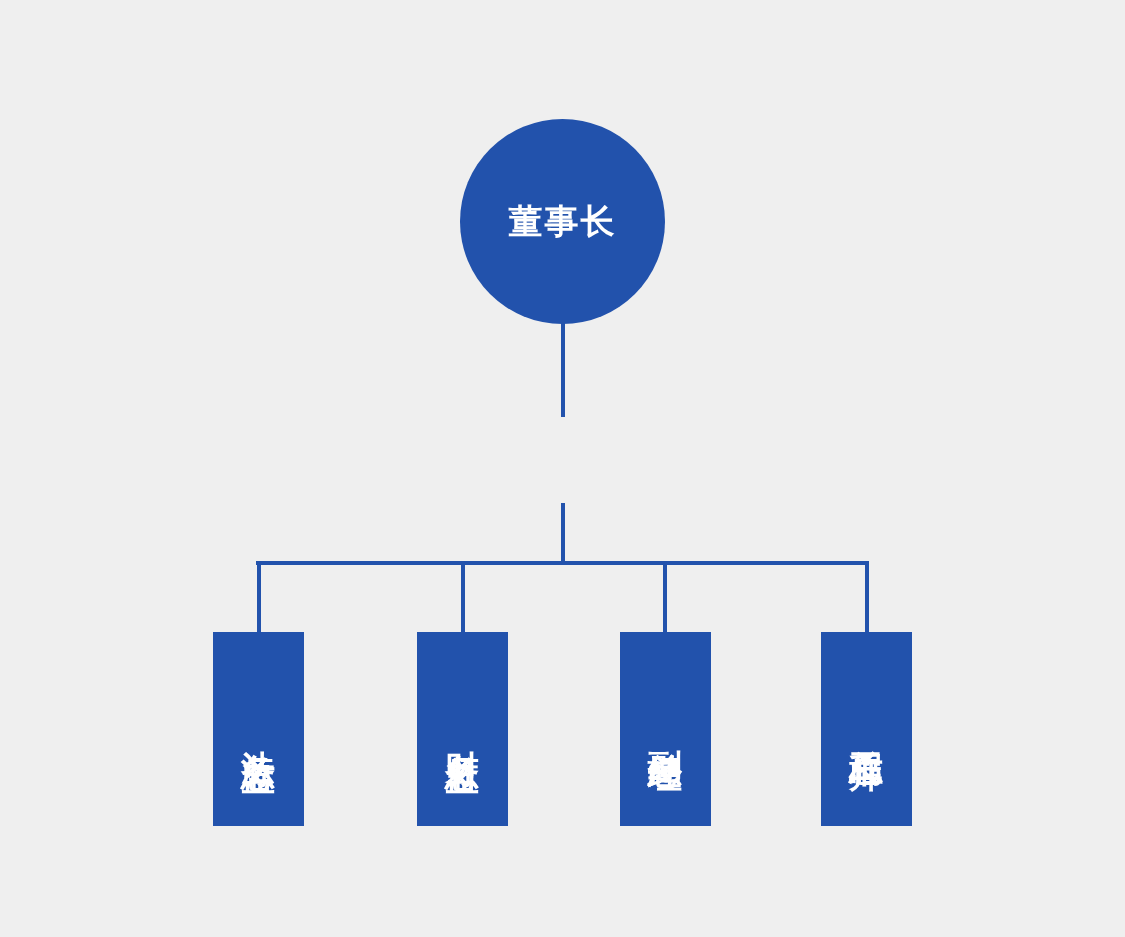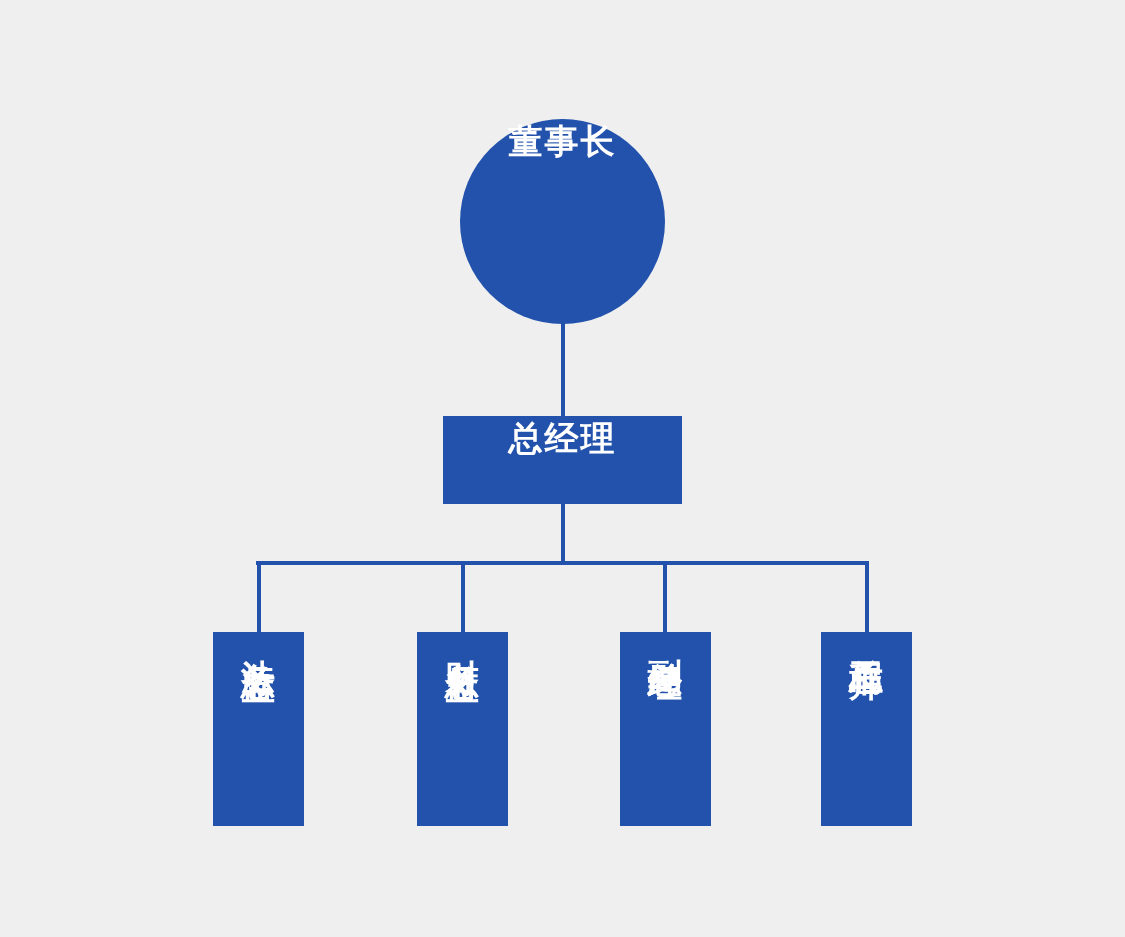--- a/index.html
+++ b/index.html
@@ -12,20 +12,21 @@
     width: 1125px;
     height: 937px;
     background: #efefef;
     overflow: hidden;
   }
   .node {
     position: absolute;
     background: #2252ac;
     color: #ffffff;
     display: flex;
+    align-items: center;
     justify-content: center;
     font-weight: bold;
     box-sizing: border-box;
   }
   .node-circle {
     left: 460px;
     top: 119px;
     width: 205px;
     height: 205px;
     border-radius: 50%;
@@ -79,23 +80,20 @@
   <div class="connector conn-horizontal"></div>
   <div class="connector conn-drop pos-1"></div>
   <div class="connector conn-drop pos-2"></div>
   <div class="connector conn-drop pos-3"></div>
   <div class="connector conn-drop pos-4"></div>
 
   <div class="node node-circle">
     <span>董事长</span>
   </div>
 
-  <div class="node node-rect">
-    <span>总经理</span>
-  </div>
 
   <div class="node node-vrect pos-1">
     <span class="vtext">法务总监</span>
   </div>
 
   <div class="node node-vrect pos-2">
     <span class="vtext">财务总监</span>
   </div>
 
   <div class="node node-vrect pos-3">

